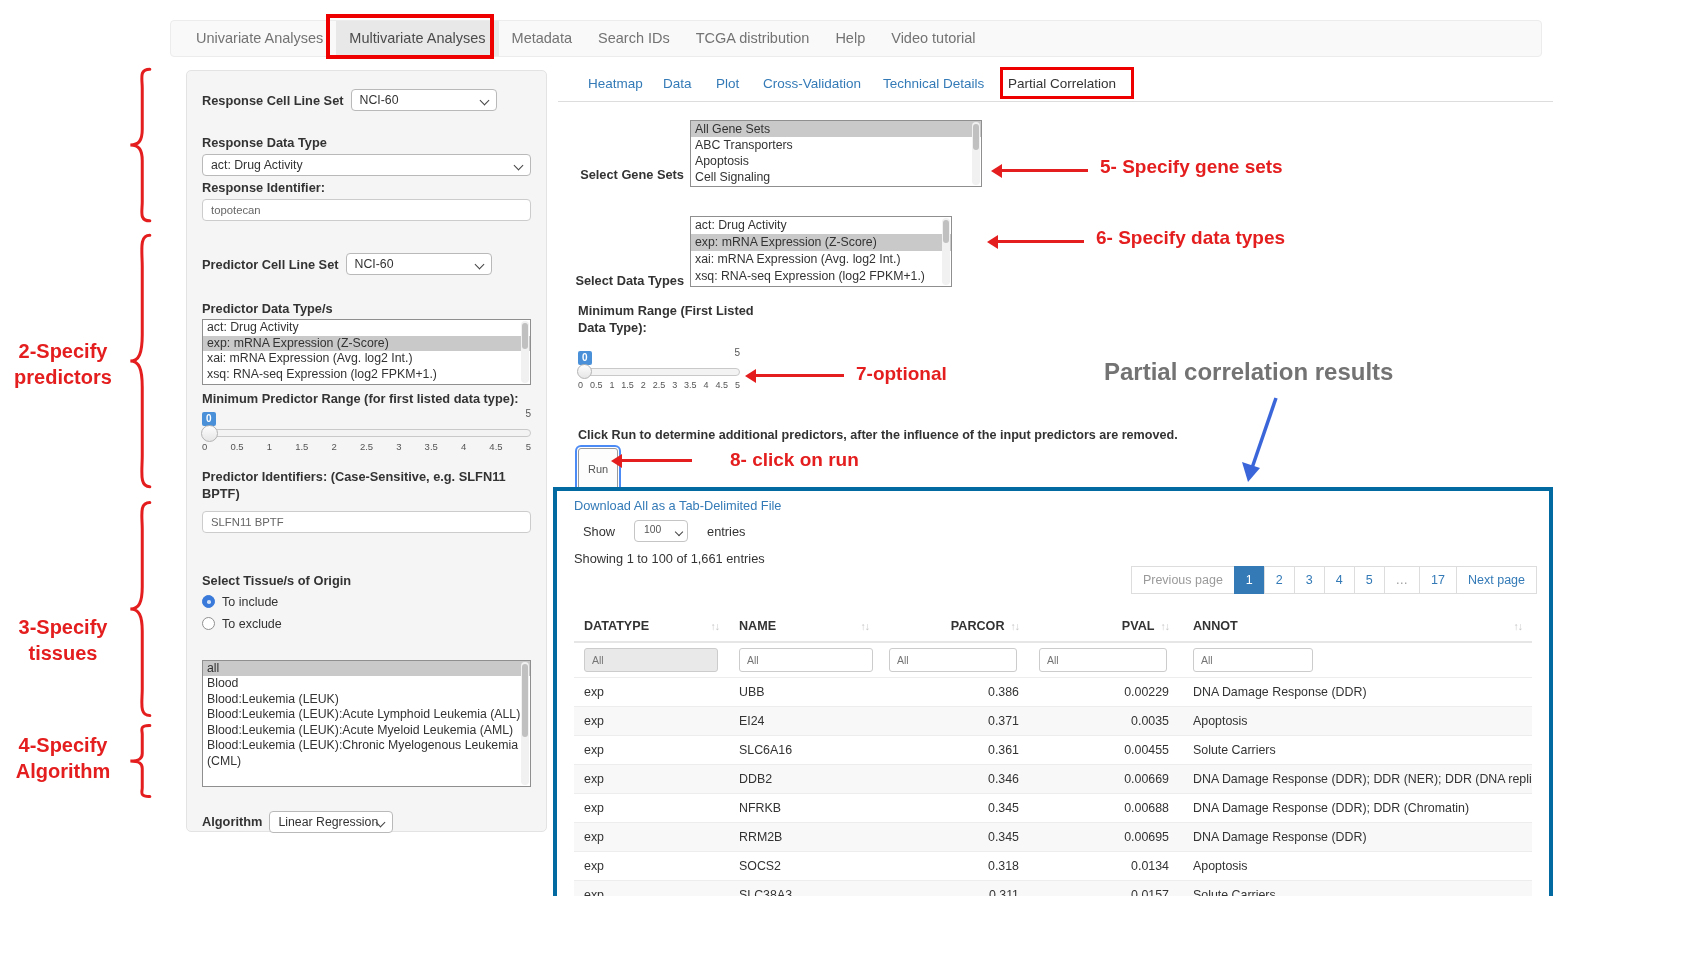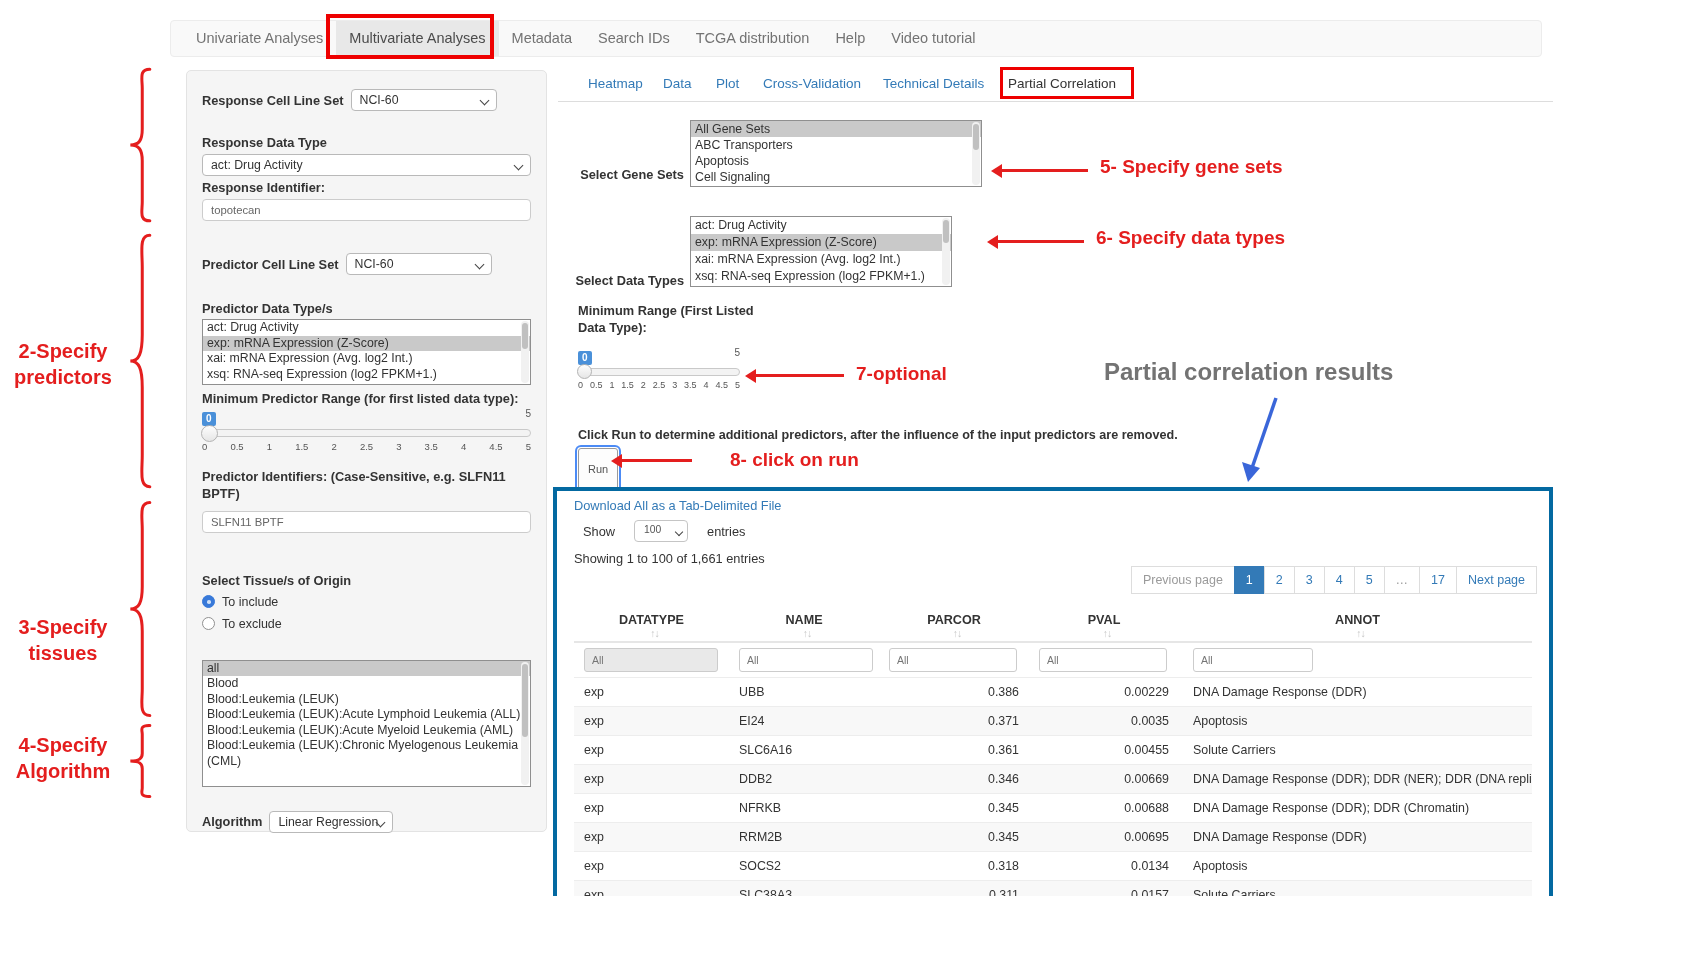--- a/index.html
+++ b/index.html
@@ -89,21 +89,21 @@
   .showing { position:absolute; left:17px; top:60px; font-size:12.8px; color:#333; }
 
   .pager { position:absolute; right:12px; top:75px; display:flex; }
   .pg { border:1px solid #ddd; background:#fff; color:#337ab7; font-size:12.5px;
         padding:6px 11px; margin-left:-1px; cursor:pointer; white-space:nowrap; }
   .pg.muted { color:#9a9a9a; }
   .pg.active { background:#337ab7; border-color:#337ab7; color:#fff; }
 
   .rtable { position:absolute; left:17px; top:122px; width:958px; font-size:12.4px; }
   .trow { display:grid; grid-template-columns:155px 150px 150px 150px 1fr; align-items:center; }
-  .th { font-weight:bold; font-size:12.6px; color:#333;flex-direction:column; }
+  .th { font-weight:bold; font-size:12.6px; color:#333; }
   .hd { height:26px; }
   .hd .cell { display:flex; align-items:center; }
   .cell { padding:0 10px; }
   .c-right { justify-content:flex-end; text-align:right; }
   .c-between { justify-content:space-between; }
   .sort { font-size:10.5px; color:#c9c9c9; letter-spacing:-1px; margin-left:6px; }
   .sort::before { content:"\2191\2193"; }
   .hd-line { height:2px; background:#e6e6e6; margin:2px 0 0 0; }
   .frow { height:34px; align-items:center; }
   .flt { height:24px; border:1px solid #ccc; border-radius:3px; font-size:10.5px; color:#888;

